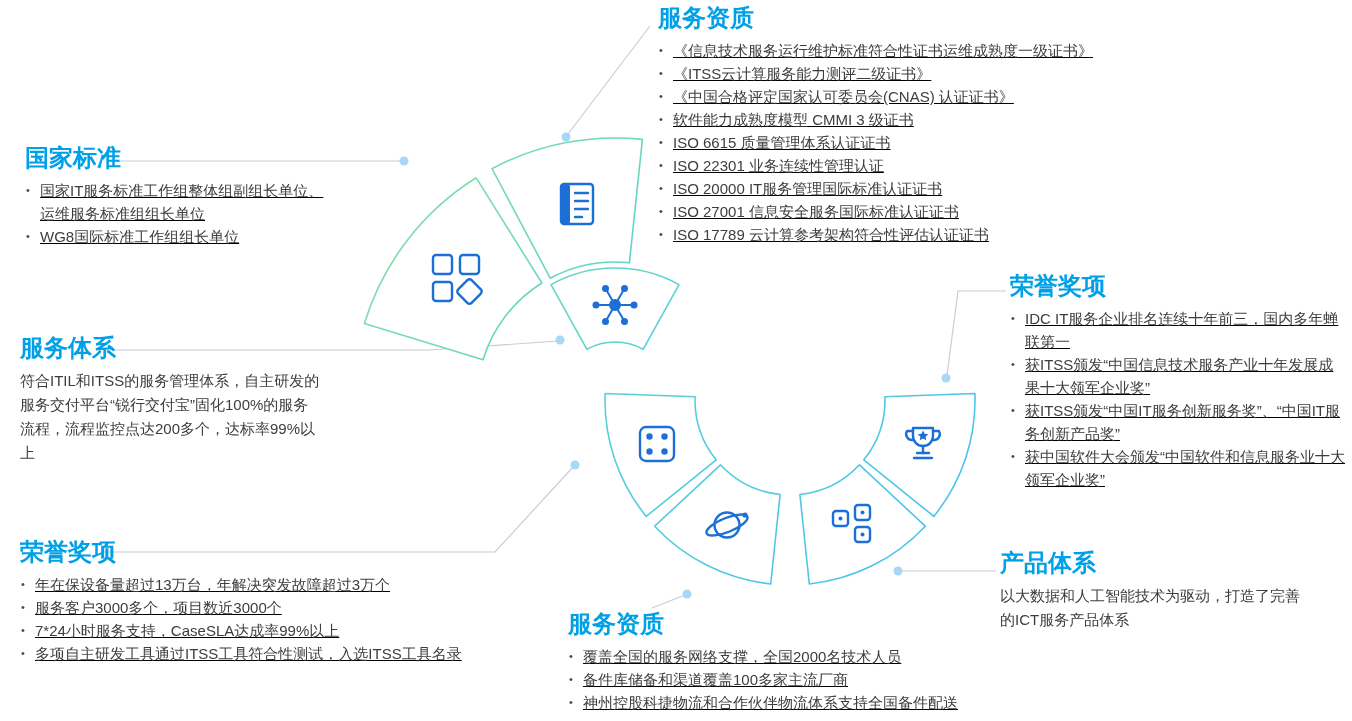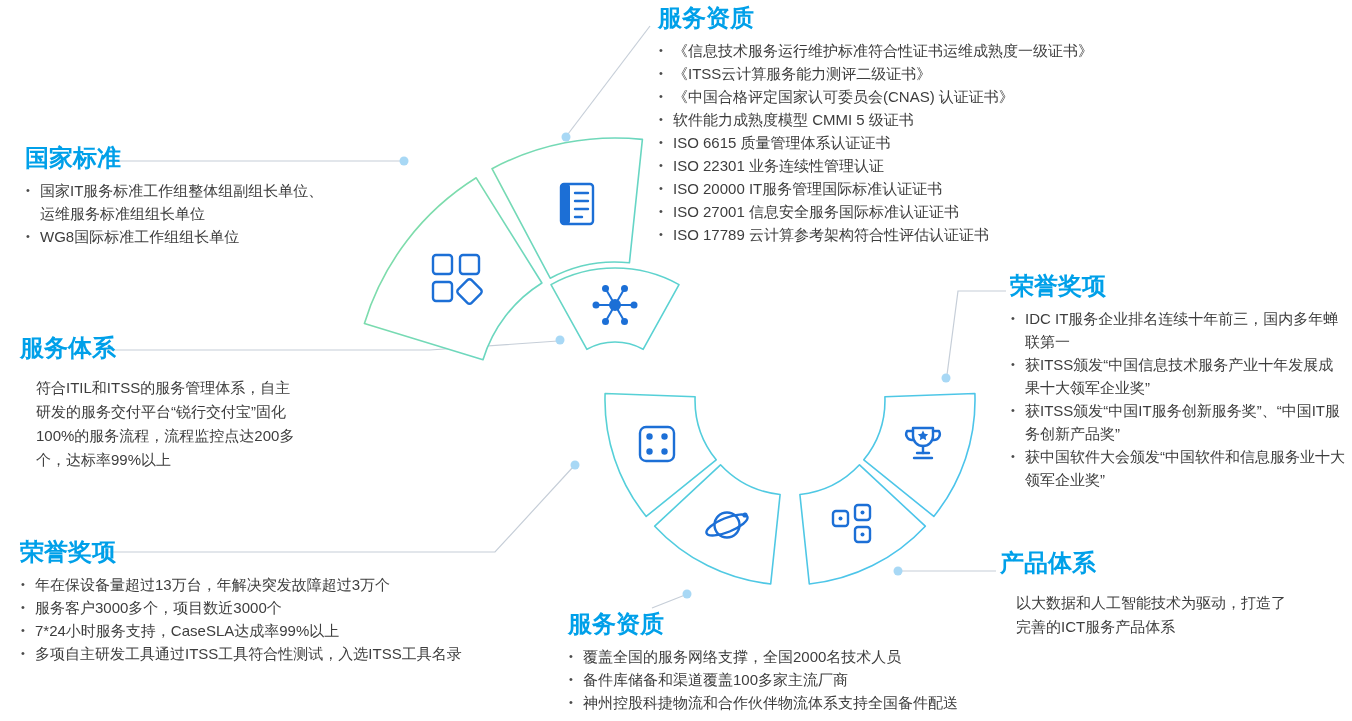--- a/index.html
+++ b/index.html
@@ -6,24 +6,24 @@
   body{width:1352px;height:721px;font-family:"Liberation Sans","DejaVu Sans",sans-serif;}
   .canvas{position:relative;width:1352px;height:721px;overflow:hidden;background:#fff;}
   svg.ring{position:absolute;left:0;top:0;}
   .seg{fill:#ffffff;stroke:url(#ringGrad);stroke-width:1.6;stroke-linejoin:round;}
   .conn{fill:none;stroke:#c6ced8;stroke-width:1.2;}
   .cdot{fill:#a8d8f5;}
   .icon{stroke:#1c6fd6;stroke-width:2.4;fill:none;stroke-linecap:round;stroke-linejoin:round;}
   .icon .fill{fill:#1c6fd6;stroke:none;}
   .block{position:absolute;}
   .block h2{margin:0 0 9px;font-size:24px;line-height:24px;color:#00a0e9;font-weight:700;}
-  .block ul{list-style:none;margin:0;padding:0;}
+  .block ul{list-style:none;margin:0;padding:0;text-decoration:underline;}
   .block li{position:relative;padding-left:15px;font-size:15px;line-height:23px;color:#3d3d3d;}
   .block li::before{content:"•";position:absolute;left:1px;top:0;font-size:11px;color:#4a4a4a;}
-  .block p{margin:16px;font-size:15px;line-height:24px;color:#3d3d3d;}
+  .block p{margin:0;font-size:15px;line-height:24px;color:#3d3d3d;}
 </style>
 </head>
 <body>
 
 <div class="canvas">
 
   <svg class="ring" width="1352" height="721" viewBox="0 0 1352 721">
     <defs>
       <linearGradient id="ringGrad" gradientUnits="userSpaceOnUse" x1="360" y1="140" x2="980" y2="590">
         <stop offset="0" stop-color="#8be09c"></stop>
@@ -142,21 +142,21 @@
       <li>WG8国际标准工作组组长单位</li>
     </ul>
   </div>
 
   <div class="block" style="left:658px;top:6px;width:578px">
     <h2>服务资质</h2>
     <ul>
       <li>《信息技术服务运行维护标准符合性证书运维成熟度一级证书》</li>
       <li>《ITSS云计算服务能力测评二级证书》</li>
       <li>《中国合格评定国家认可委员会(CNAS) 认证证书》</li>
-      <li>软件能力成熟度模型 CMMI 5 级证书</li>
+      <li>软件能力成熟度模型 CMMI 3 级证书</li>
       <li>ISO 6615 质量管理体系认证证书</li>
       <li>ISO 22301 业务连续性管理认证</li>
       <li>ISO 20000 IT服务管理国际标准认证证书</li>
       <li>ISO 27001 信息安全服务国际标准认证证书</li>
       <li>ISO 17789 云计算参考架构符合性评估认证证书</li>
     </ul>
   </div>
 
   <div class="block" style="left:20px;top:336px;width:300px">
     <h2>服务体系</h2>

